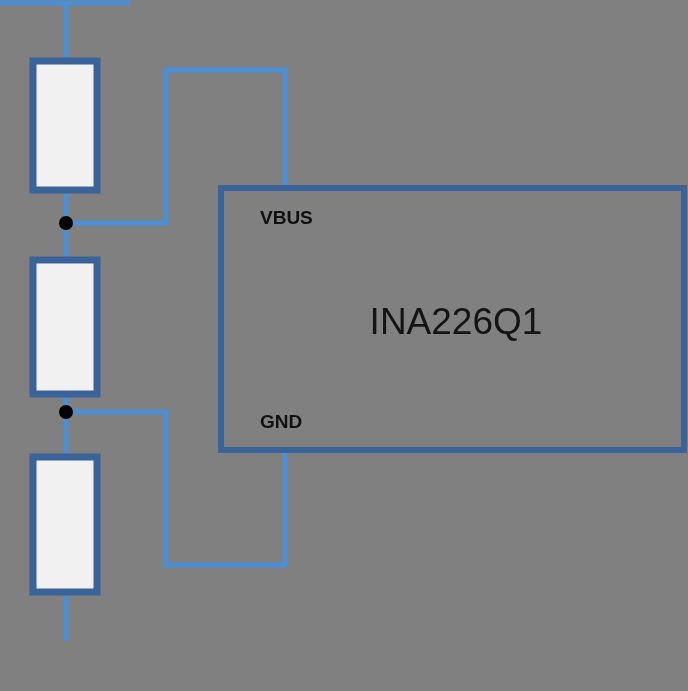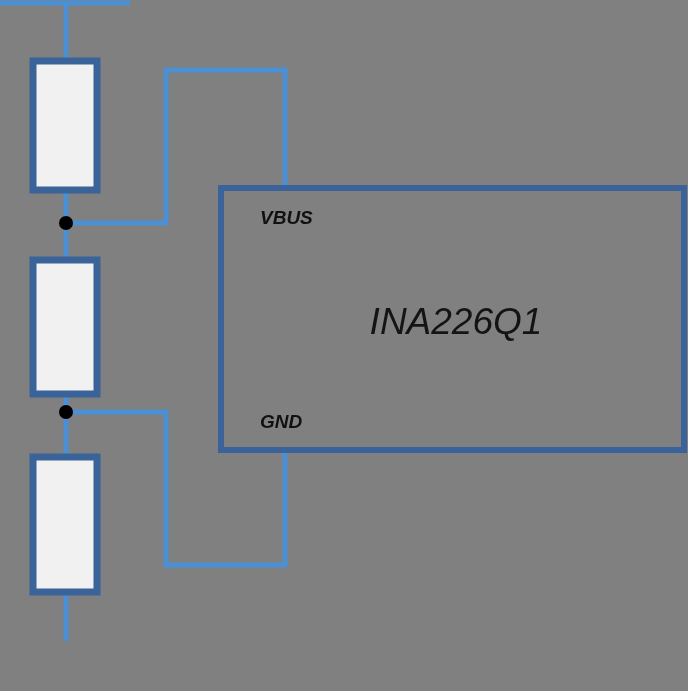--- a/index.html
+++ b/index.html
@@ -10,21 +10,20 @@
   }
   body {
     font-family: "Liberation Sans", sans-serif;
   }
   #canvas {
     position: relative;
     width: 688px;
     height: 641px;
     background: #808080;
     overflow: hidden;
-    font-style: italic;
   }
   #schematic-svg {
     position: absolute;
     left: 0;
     top: 0;
     width: 688px;
     height: 691px;
     display: block;
   }
   .pin-label {

